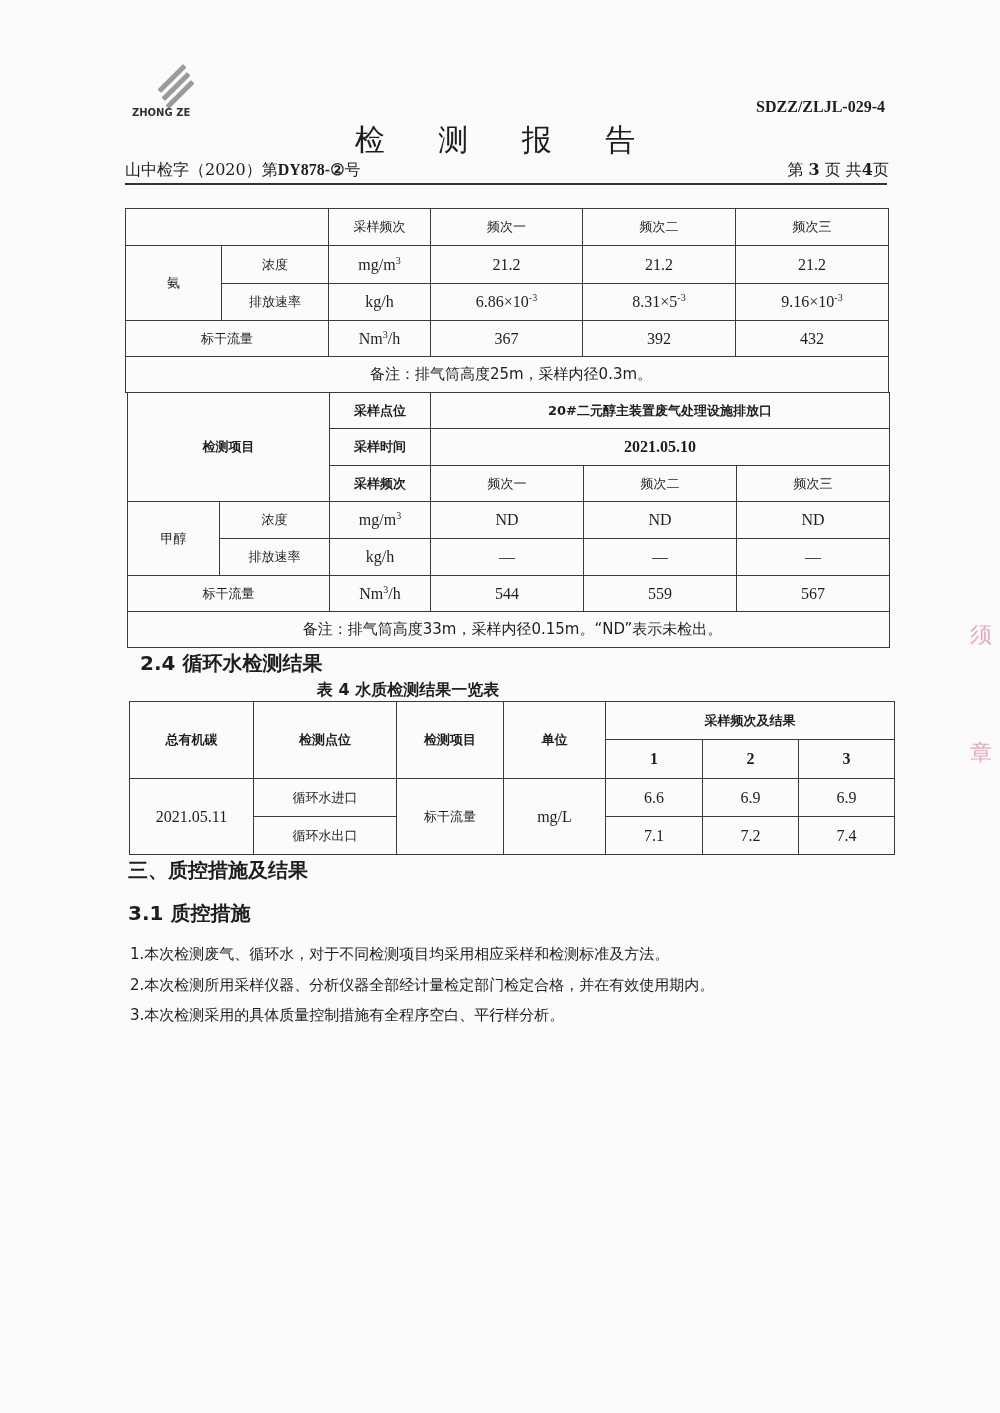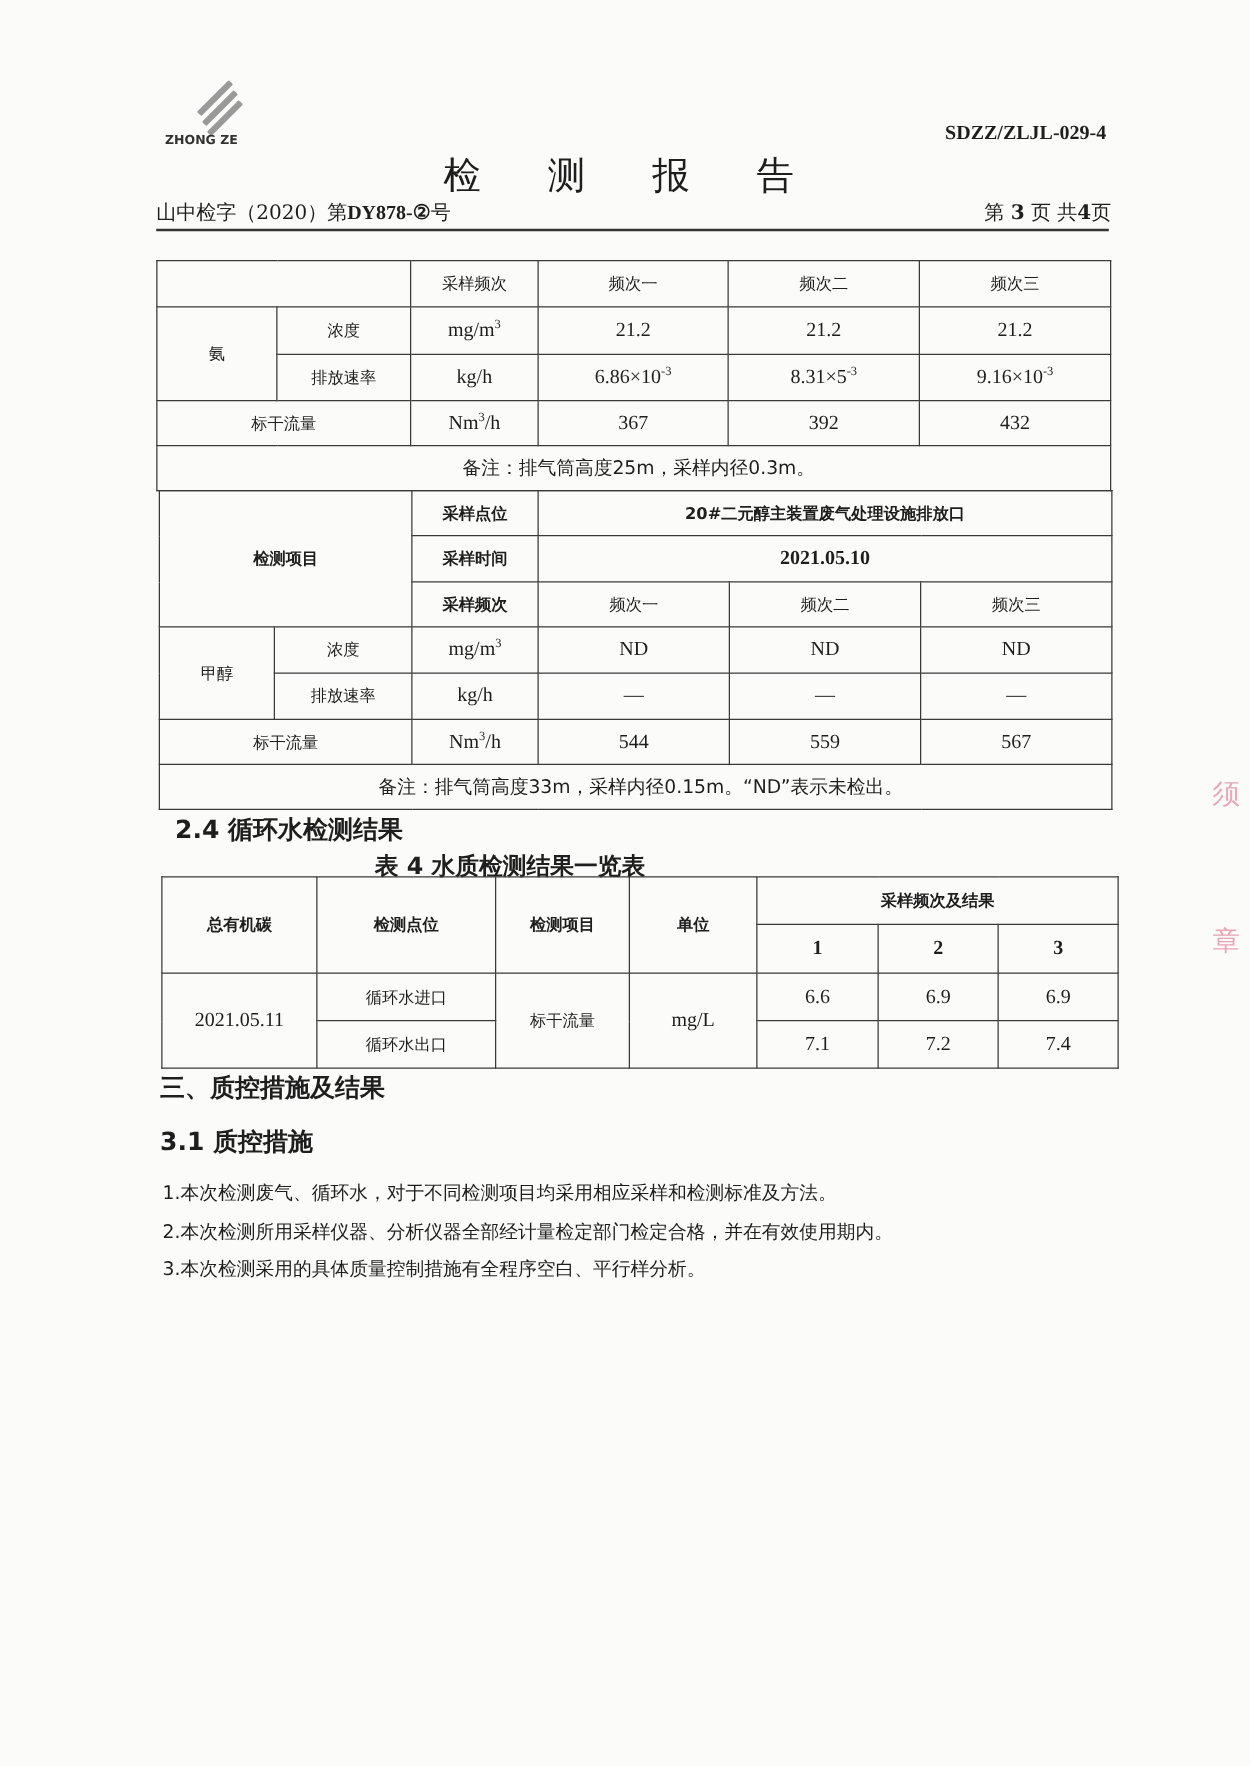--- a/index.html
+++ b/index.html
@@ -21,21 +21,21 @@
   .header-rule { left: 125px; top: 183px; width: 762px; height: 2px; background: #333; }
 
   table.grid { position: absolute; border-collapse: collapse; table-layout: fixed; }
   table.grid td { border: 1.5px solid #3a3a3a; text-align: center; vertical-align: middle; font-size: 16px; padding: 0; font-family: "Liberation Serif", "DejaVu Serif", serif; }
   table.grid td.cn { font-family: "DejaVu Sans", sans-serif; font-size: 13px; }
   table.grid td.bold { font-weight: bold; }
   table.grid td.note { text-align: center; padding-left: 8px; font-size: 15px; font-family: "DejaVu Sans", sans-serif; }
   sup { font-size: 10px; vertical-align: super; line-height: 0; }
 
   .sec-h { font-family: "DejaVu Sans", sans-serif; font-weight: bold; font-size: 20px; }
-  .caption { left: 0; width: 796px; top: 680px; text-align: center; font-size: 19px; font-family: "DejaVu Sans", sans-serif; font-weight: bold; padding-left: 20px; box-sizing: border-box; }
+  .caption { left: 0; width: 796px; top: 680px; text-align: center; font-size: 16px; font-family: "DejaVu Sans", sans-serif; font-weight: bold; padding-left: 20px; box-sizing: border-box; }
   .para { left: 130px; font-size: 15px; font-family: "DejaVu Sans", sans-serif; }
   .stamp { left: 968px; top: 620px; width: 30px; height: 160px; }
   .stamp span { position: absolute; color: #e9a6b8; font-size: 22px; font-family: "DejaVu Sans", sans-serif; }
 </style>
 </head>
 <body>
 
 <div class="abs logo">
   <div class="logo-bars">
     <div class="logo-bar" style="left:2px; top:14px;"></div>

